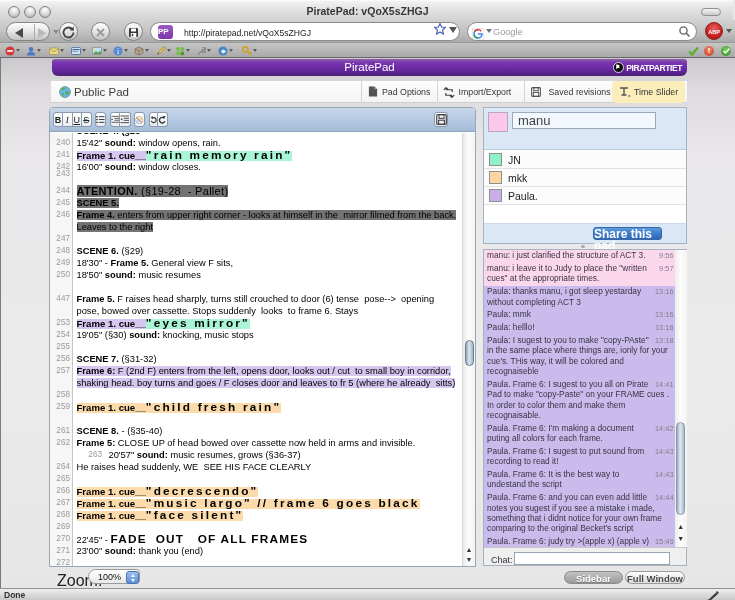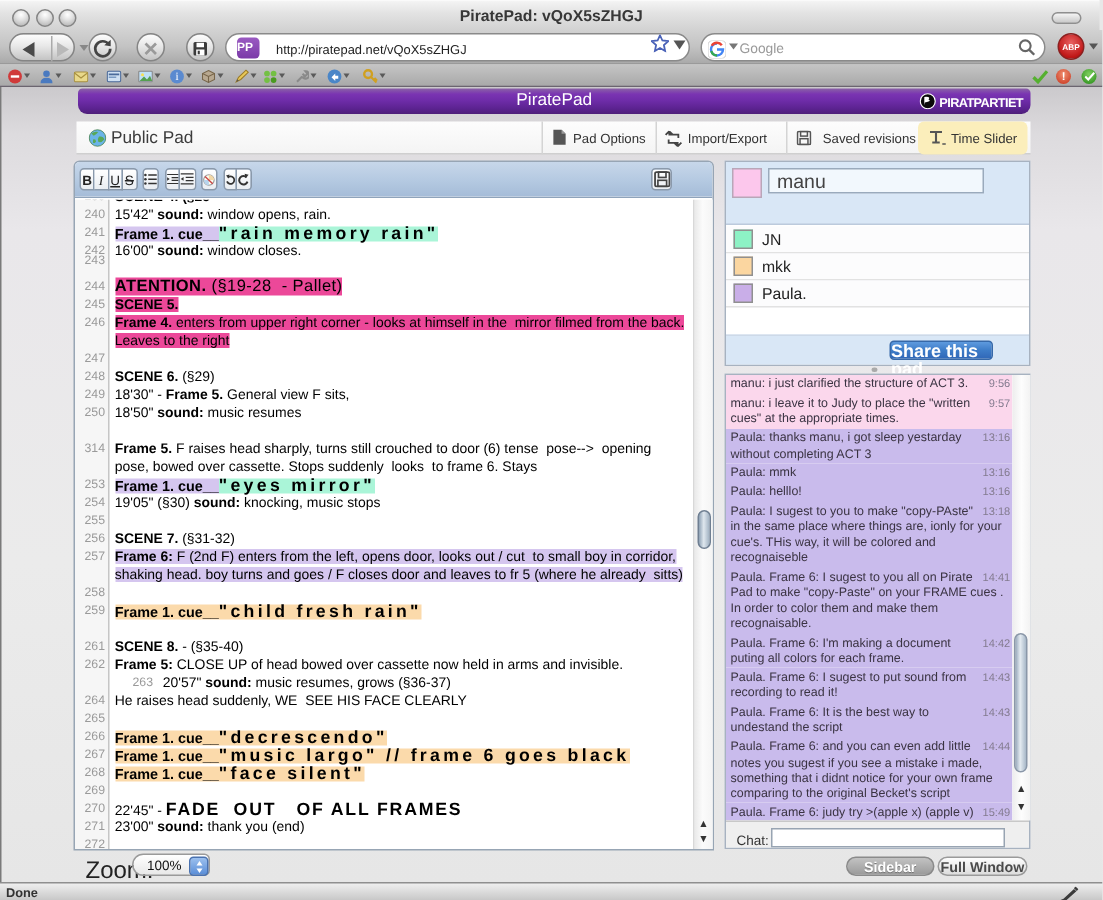--- a/index.html
+++ b/index.html
@@ -67,21 +67,21 @@
   display:flex;align-items:center;justify-content:center;font-size:9px;color:#222;}
 #econtent{left:0;top:25px;width:425px;height:433px;overflow:hidden;background:#fff;}
 #lncol{left:0;top:0;width:23px;height:433px;background:#f6f6f6;border-right:1px solid #c6c6c6;}
 .row{left:0;width:410px;height:12px;font-size:9.3px;line-height:12px;white-space:nowrap;}
 .row .n{position:absolute;left:0;width:20px;text-align:right;color:#9a9a9a;font-size:8.2px;}
 .row .t{position:absolute;left:26.5px;color:#000;}
 .row i{font-style:normal;}
 i.lav{background:#d5c6ef;}
 i.mint{background:#aaf5d8;}
 i.peach{background:#fbdaab;}
-i.pink{background:#ec4899;}
+i.pink{background:#737373;}
 .bq{font-size:11.8px;letter-spacing:2.2px;font-weight:700;}
 .pfx{font-size:9.6px;}
 .r244{font-size:11px;letter-spacing:0.3px;}
 #escroll{left:412px;top:0;width:13px;height:433px;background:linear-gradient(90deg,#e9e9e9,#fbfbfb 45%,#f4f4f4);border-left:1px solid #d8d8d8;}
 #ethumb{left:1.5px;top:207px;width:9px;height:26px;border-radius:5px;border:1px solid #6f7f92;
   background:linear-gradient(90deg,#8fa2b5 0%,#dfe7ee 45%,#9fb0c1 100%);}
 
 #zoomrow{left:56px;top:514px;font-size:16px;color:#222;}
 #zoomctl{left:87px;top:511px;width:52px;height:15px;border:1px solid #9a9a9a;border-radius:8px 4px 4px 8px;background:linear-gradient(180deg,#fff,#e8e8e8);
  font-size:9px;color:#111;}
@@ -389,21 +389,21 @@
         </div>
         <div class="row abs" style="top:123.8px;">
           <span class="n">249</span>
           <span class="t">18'30" - <b>Frame 5.</b> General view F sits,</span>
         </div>
         <div class="row abs" style="top:135.8px;">
           <span class="n">250</span>
           <span class="t">18'50" <b>sound:</b> music resumes</span>
         </div>
         <div class="row abs" style="top:159.8px;">
-          <span class="n">314</span>
+          <span class="n">447</span>
           <span class="t"><b>Frame 5.</b> F raises head sharply, turns still crouched to door (6) tense&nbsp; pose--&gt;&nbsp; opening<br>pose, bowed over cassette. Stops suddenly&nbsp; looks&nbsp; to frame 6. Stays</span>
         </div>
         <div class="row abs" style="top:183.8px;">
           <span class="n">253</span>
           <span class="t"><b><i class="lav"><span class="pfx">Frame 1. cue__</span></i><i class="mint"><span class="bq">"eyes mirror"</span></i></b></span>
         </div>
         <div class="row abs" style="top:195.8px;">
           <span class="n">254</span>
           <span class="t">19'05" (§30) <b>sound:</b> knocking, music stops</span>
         </div>

